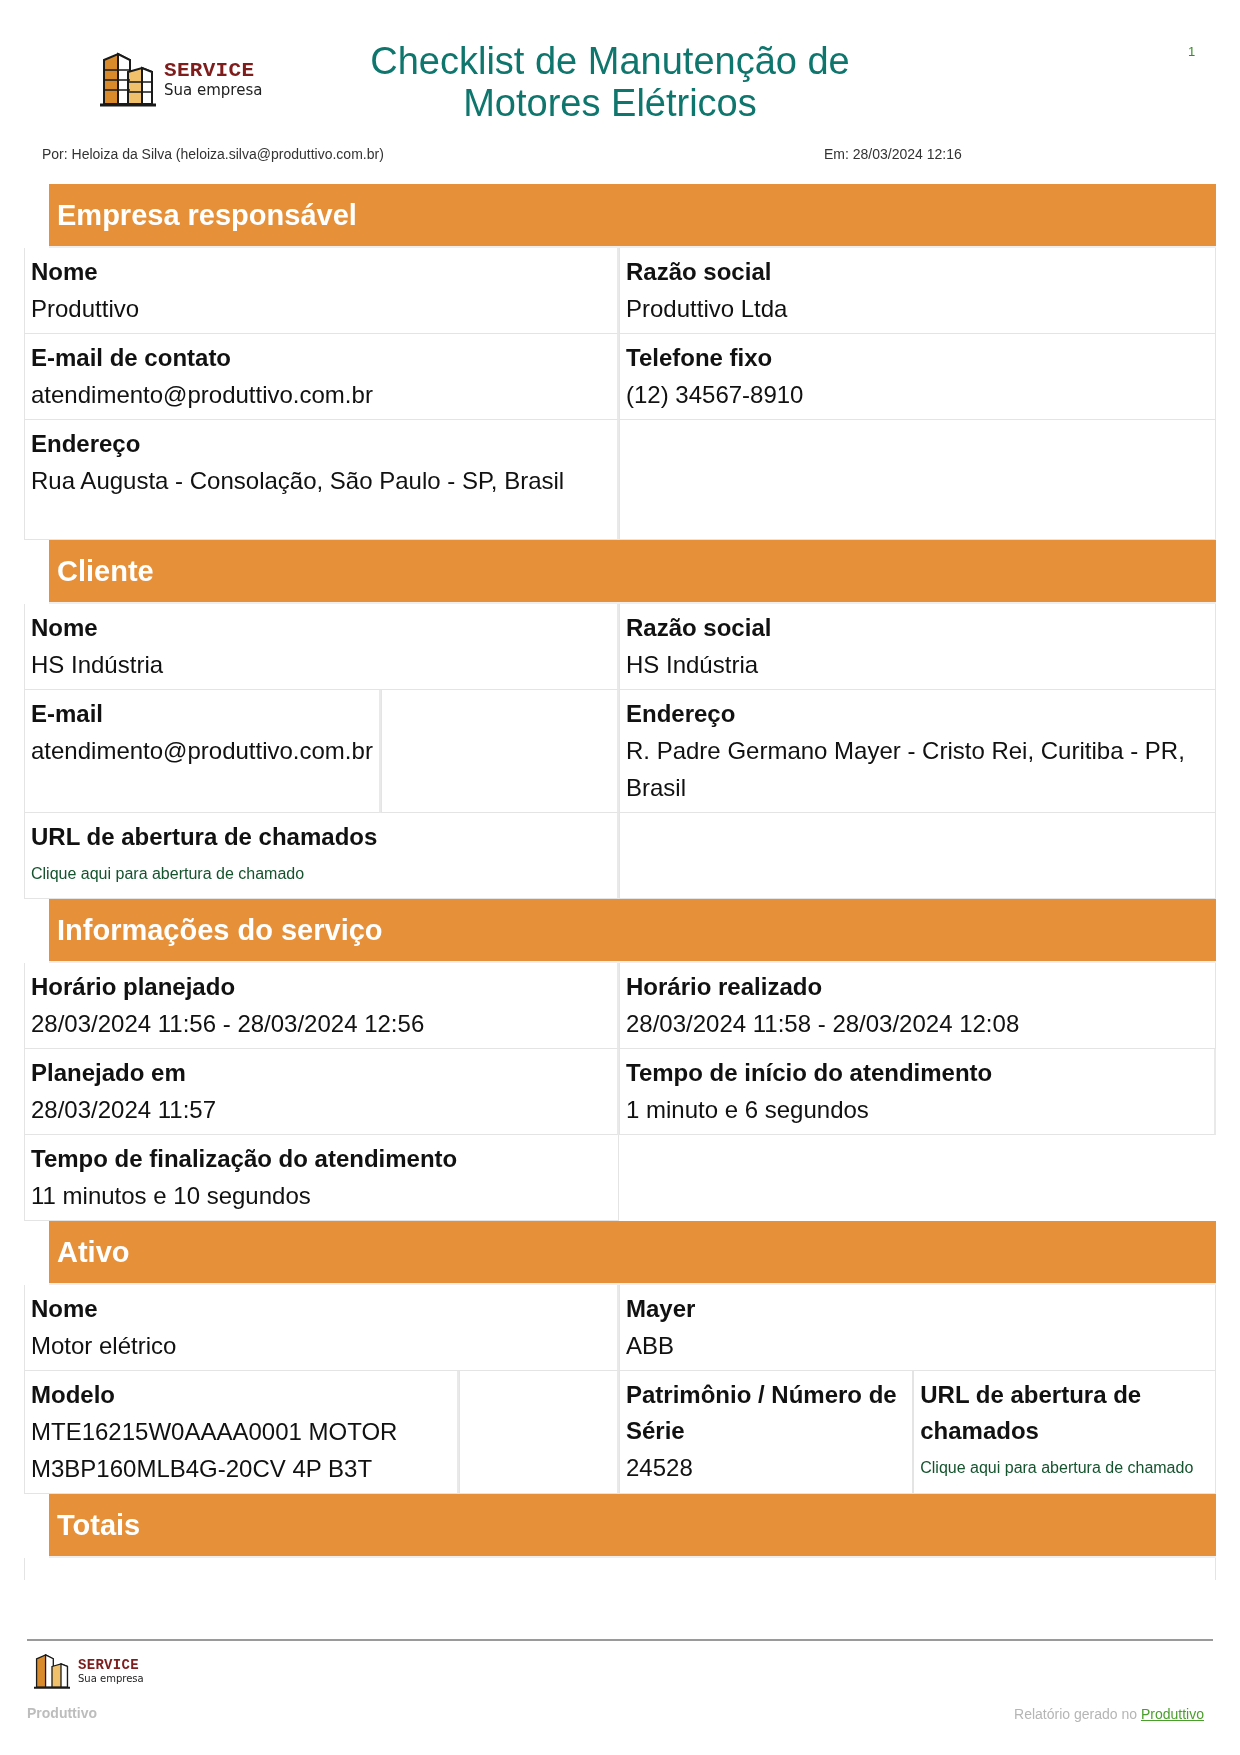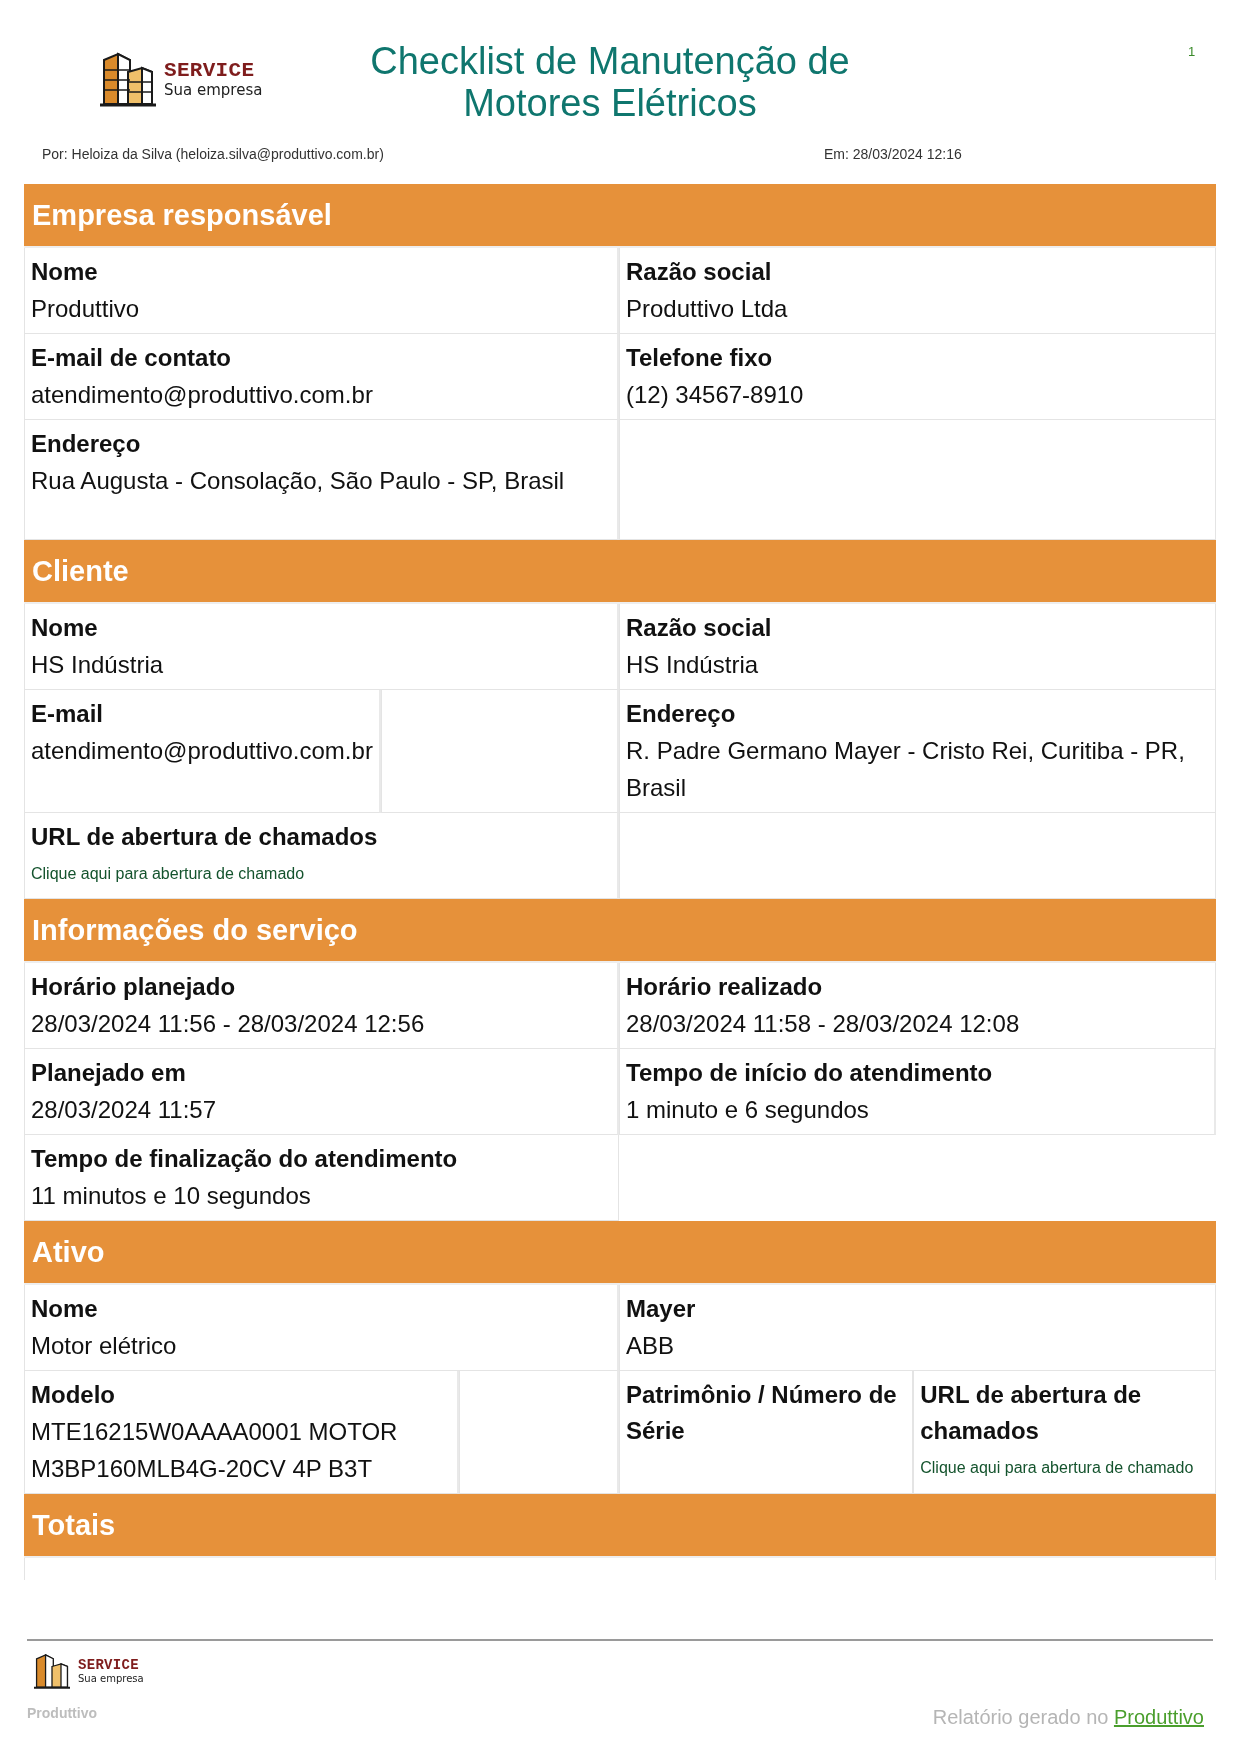--- a/index.html
+++ b/index.html
@@ -12,42 +12,42 @@
   .logo-text { margin-left: 8px; line-height: 1; }
   .logo-title { font-family: Liberation Mono, monospace; font-weight: bold; font-size: 21px; color: #7f1d1d; letter-spacing: 0.3px; }
   .logo-sub { font-family: "DejaVu Sans", sans-serif; font-size: 15px; color: #222; margin-top: 2px; }
 
   .doc-title { position: absolute; left: 330px; top: 40px; width: 560px; text-align: center; font-size: 38px; line-height: 42px; color: #0f766e; font-weight: normal; }
 
   .meta-by { position: absolute; left: 42px; top: 146px; font-size: 14px; color: #333; }
   .meta-at { position: absolute; left: 824px; top: 146px; font-size: 14px; color: #333; }
 
   .content { position: absolute; left: 24px; top: 184px; width: 1192px; }
-  .section-header { background: #E6913A; height: 64px; display: flex; align-items: center; padding-left: 8px; border-bottom: 2px solid #eee; }
+  .section-header { background: #E6913A; height: 64px; display: flex; align-items: center; padding-left: 8px; border-bottom: 2px solid #eee; margin-left: 25px; }
   .section-title { color: #ffffff; font-weight: bold; font-size: 29px; }
 
   .grid { display: grid; grid-template-columns: 595px 597px; }
   .cell { border: 1px solid #e4e4e4; border-top: none; padding: 6px 6px 6px 6px; min-height: 82px; }
   .cell.left { border-right: 2px solid #e9e9e9; }
   .label { font-weight: bold; font-size: 24px; line-height: 36px; color: #111; }
   .value { font-size: 24px; line-height: 37px; color: #111; }
   .link { font-size: 16px; line-height: 37px; color: #14532d; text-decoration: none; cursor: pointer; }
 
   .tall { min-height: 120px; }
   .col { display: flex; flex-direction: row; }
   .stub { border: 1px solid #e4e4e4; border-top: none; border-right: 2px solid #e9e9e9; flex: 1; min-height: 38px; }
 
   .totals-body { height: 22px; border-left: 1px solid #e4e4e4; border-right: 1px solid #e4e4e4; }
 
   .footer-rule { position: absolute; left: 27px; top: 1639px; width: 1186px; height: 2px; background: #9a9a9a; }
   .footer-logo { position: absolute; left: 34px; top: 1652px; display: flex; align-items: center; }
   .footer-logo .logo-title { font-size: 14px; }
   .footer-logo .logo-sub { font-size: 10px; }
   .footer-brand { position: absolute; left: 27px; top: 1705px; font-size: 14px; font-weight: bold; color: #bdbdbd; }
-  .footer-generated { position: absolute; right: 36px; top: 1706px; font-size: 20px; color: #b5b5b5; text-align: center; }
+  .footer-generated { position: absolute; right: 36px; top: 1706px; font-size: 14px; color: #b5b5b5; text-align: center; }
   .footer-link { color: #4a9e2c; text-decoration: underline; cursor: pointer; }
 </style>
 </head>
 <body>
 
 <div class="page-number">1</div>
 
 <div class="header-logo">
   <svg width="56" height="58" viewBox="0 0 56 58">
     <polygon points="4,10 18,4 30,10 30,54 4,54" fill="#d98a2b" stroke="#1a1a1a" stroke-width="2"></polygon>
@@ -173,20 +173,21 @@
     <div class="col">
       <div class="cell left">
         <div class="label">Modelo</div>
         <div class="value" style="width:420px">MTE16215W0AAAA0001 MOTOR M3BP160MLB4G-20CV 4P B3T</div>
       </div>
       <div class="stub"></div>
     </div>
     <div class="col">
       <div class="cell">
         <div class="label">Patrimônio / Número de Série</div>
+        <div class="value">24528</div>
       </div>
       <div class="cell">
         <div class="label">URL de abertura de chamados</div>
         <a class="link">Clique aqui para abertura de chamado</a>
       </div>
     </div>
   </div>
 
   <div class="section-header">
     <span class="section-title">Totais</span>

